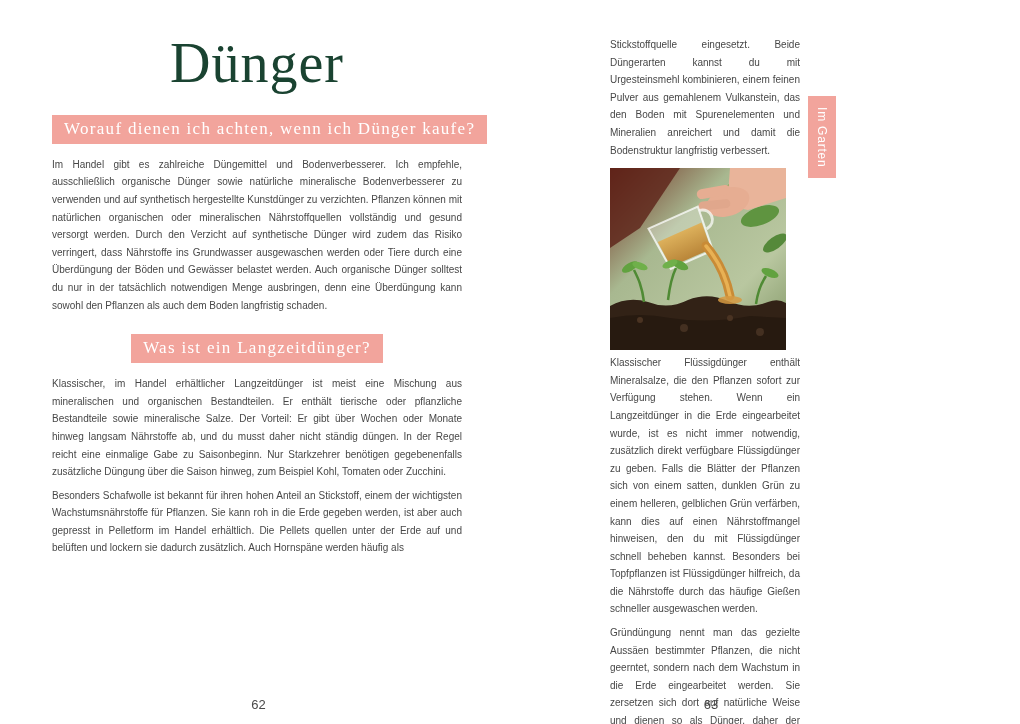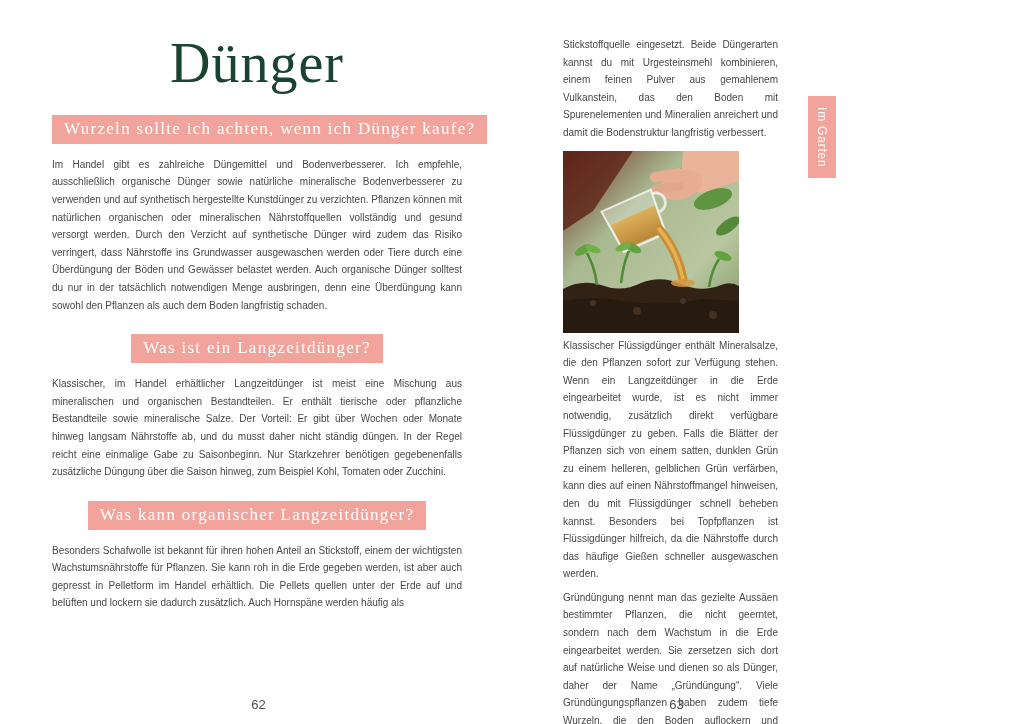--- a/index.html
+++ b/index.html
@@ -9,20 +9,21 @@
     width: 1020px;
     height: 724px;
     overflow: hidden;
     font-family: "Liberation Sans", sans-serif;
   }
   .spread {
     position: relative;
     width: 836px;
     height: 724px;
     display: flex;
+    gap: 47px;
   }
   .page {
     position: relative;
     width: 510px;
     height: 724px;
     box-sizing: border-box;
   }
   .page-left  { padding: 28px 48px 0 52px; }
   .page-right { padding: 34px 58px 0 53px; }
 
@@ -100,32 +101,29 @@
 </style>
 </head>
 <body>
 
 <div class="spread">
 
   <div class="page page-left">
     <h1 class="title">Dünger</h1>
 
     <div class="heading-row first">
-      <span class="heading">Wurzeln sollte ich achten, wenn ich Dünger kaufe?</span>
+      <span class="heading">Worauf dienen ich achten, wenn ich Dünger kaufe?</span>
     </div>
     <p class="body">Im Handel gibt es zahlreiche Düngemittel und Bodenverbesserer. Ich empfehle, ausschließlich organische Dünger sowie natürliche mineralische Bodenverbesserer zu verwenden und auf synthetisch hergestellte Kunstdünger zu verzichten. Pflanzen können mit natürlichen organischen oder mineralischen Nährstoffquellen vollständig und gesund versorgt werden. Durch den Verzicht auf synthetische Dünger wird zudem das Risiko verringert, dass Nährstoffe ins Grundwasser ausgewaschen werden oder Tiere durch eine Überdüngung der Böden und Gewässer belastet werden. Auch organische Dünger solltest du nur in der tatsächlich notwendigen Menge ausbringen, denn eine Überdüngung kann sowohl den Pflanzen als auch dem Boden langfristig schaden.</p>
 
     <div class="heading-row">
       <span class="heading">Was ist ein Langzeitdünger?</span>
     </div>
     <p class="body">Klassischer, im Handel erhältlicher Langzeitdünger ist meist eine Mischung aus mineralischen und organischen Bestandteilen. Er enthält tierische oder pflanzliche Bestandteile sowie mineralische Salze. Der Vorteil: Er gibt über Wochen oder Monate hinweg langsam Nährstoffe ab, und du musst daher nicht ständig düngen. In der Regel reicht eine einmalige Gabe zu Saisonbeginn. Nur Starkzehrer benötigen gegebenenfalls zusätzliche Düngung über die Saison hinweg, zum Beispiel Kohl, Tomaten oder Zucchini.</p>
 
-    <div class="heading-row">
-      <span class="heading">Was kann organischer Langzeitdünger?</span>
-    </div>
     <p class="body">Besonders Schafwolle ist bekannt für ihren hohen Anteil an Stickstoff, einem der wichtigsten Wachstumsnährstoffe für Pflanzen. Sie kann roh in die Erde gegeben werden, ist aber auch gepresst in Pelletform im Handel erhältlich. Die Pellets quellen unter der Erde auf und belüften und lockern sie dadurch zusätzlich. Auch Hornspäne werden häufig als</p>
 
     <div class="page-num">62</div>
   </div>
 
   <div class="page page-right">
     <p class="body intro">Stickstoffquelle eingesetzt. Beide Düngerarten kannst du mit Urgesteinsmehl kombinieren, einem feinen Pulver aus gemahlenem Vulkanstein, das den Boden mit Spurenelementen und Mineralien anreichert und damit die Bodenstruktur langfristig verbessert.</p>
 
 
     <div>

